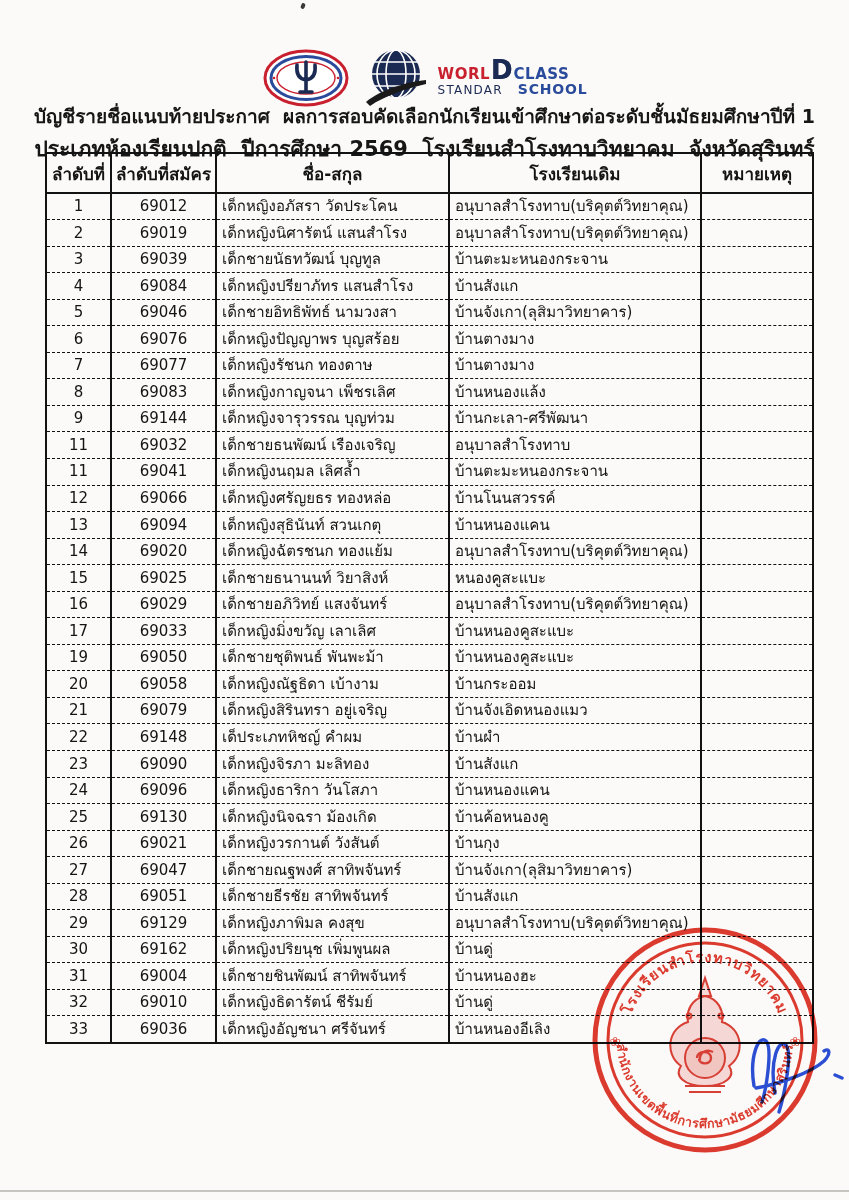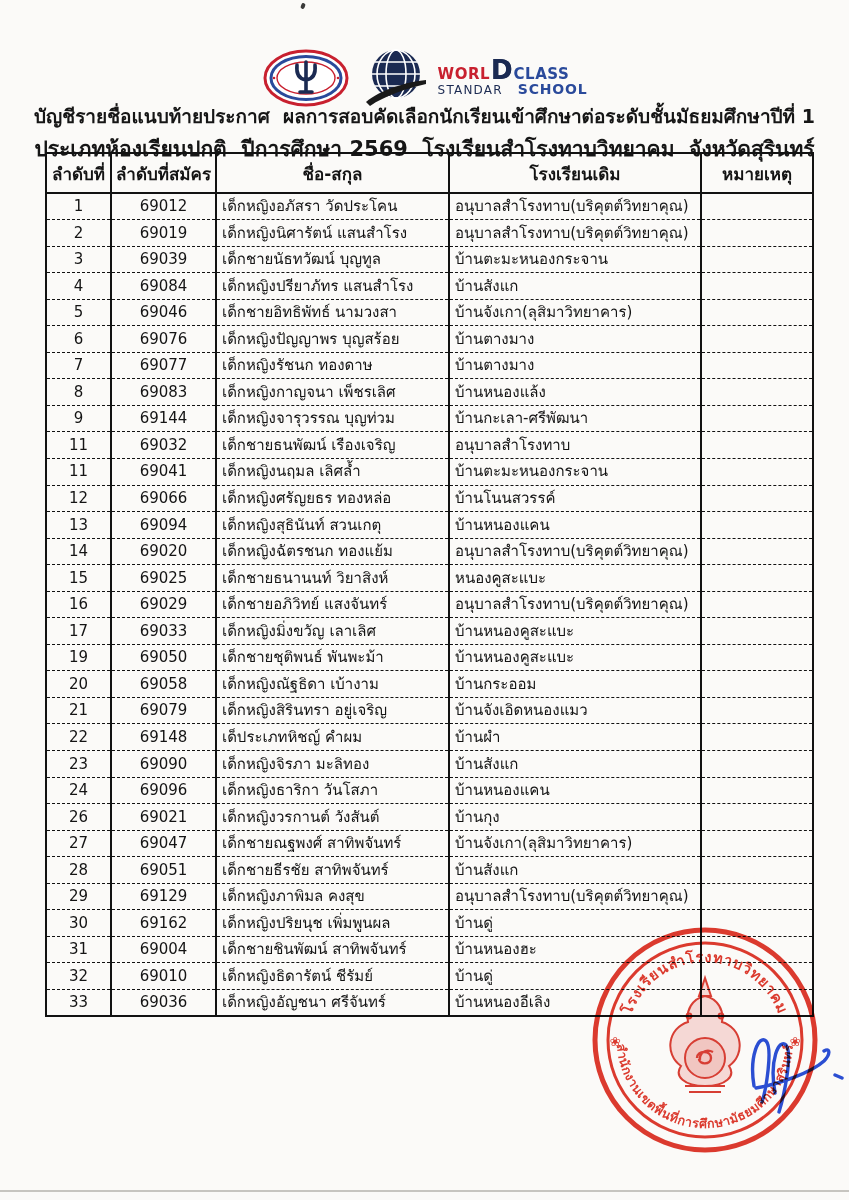--- a/index.html
+++ b/index.html
@@ -309,20 +309,27 @@
     </tr>
 
     <tr>
       <td class="c-no">24</td>
       <td class="c-app">69096</td>
       <td class="c-name">เด็กหญิงธาริกา วันโสภา</td>
       <td class="c-school">บ้านหนองแคน</td>
       <td class="c-note"></td>
     </tr>
 
+    <tr>
+      <td class="c-no">25</td>
+      <td class="c-app">69130</td>
+      <td class="c-name">เด็กหญิงนิจฉรา ม้องเกิด</td>
+      <td class="c-school">บ้านค้อหนองคู</td>
+      <td class="c-note"></td>
+    </tr>
 
     <tr>
       <td class="c-no">26</td>
       <td class="c-app">69021</td>
       <td class="c-name">เด็กหญิงวรกานต์ วังสันต์</td>
       <td class="c-school">บ้านกุง</td>
       <td class="c-note"></td>
     </tr>
 
     <tr>

